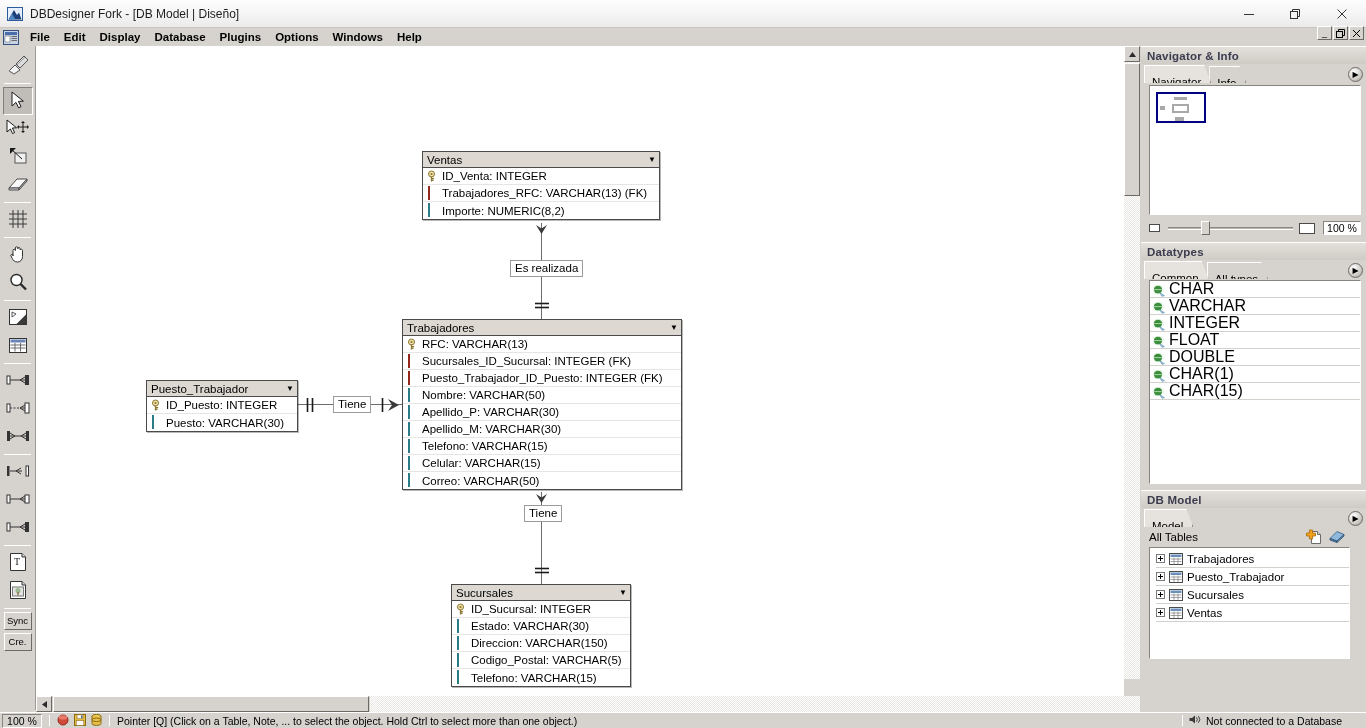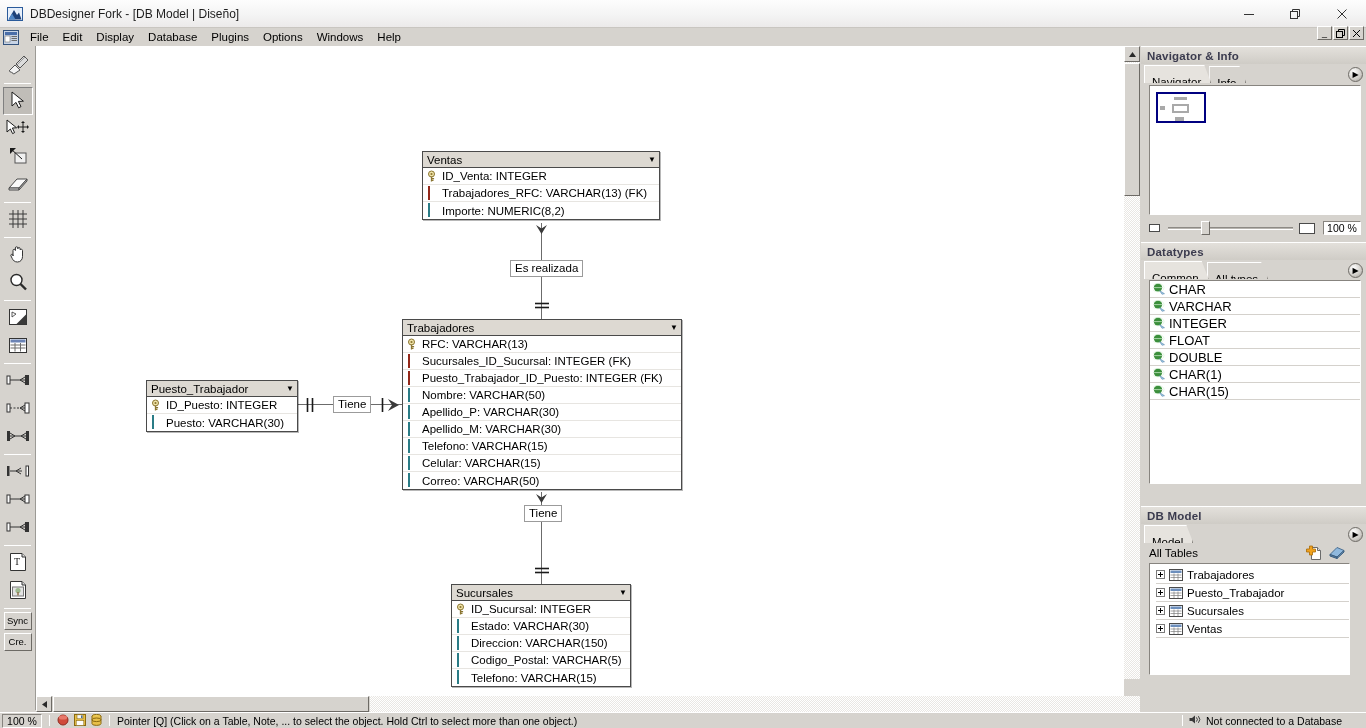--- a/index.html
+++ b/index.html
@@ -30,21 +30,21 @@
   #winbtns .wb {
     width: 46px; height: 28px; display: flex; align-items: center; justify-content: center;
     color: #333;
   }
   #winbtns .wb:last-child { width: 48px; }
 
   
   #menubar {
     position: absolute; left: 0; top: 28px; width: 1196px; height: 18px;
     background: #d6d3ce;
-    display: flex; align-items: center;
+    display: flex; align-items: center; font-weight: bold;
   }
   #menubar .mdiicon { width: 16px; height: 15px; margin: 0 4px 0 3px; flex:none; position:relative; }
   #menubar .mi {
     padding: 1px 7px; font-size: 11.5px; color: #000; white-space: nowrap;
   }
 
   
   #mdibtns {
     position: absolute; right: 2px; top: 26px; display: flex; gap: 1px;
   }
@@ -204,21 +204,21 @@
     display: flex; align-items: center; justify-content: center;
     font-size: 8px; color: #000;
   }
   .sunken {
     background: #fff;
     border-top: 1px solid #87847f; border-left: 1px solid #87847f;
     border-right: 1px solid #fff; border-bottom: 1px solid #fff;
   }
   .dtrow {
     height: 17px; display: flex; align-items: center; padding-left: 3px;
-    font-size: 13px; color: #000;
+    font-size: 16px; color: #000;
     border-bottom: 1px solid #d4d1cc;
   }
   .globe {
     width: 13px; height: 12px; margin-right: 3px; flex:none; position: relative;
   }
   .treerow {
     height: 18px; display: flex; align-items: center;
     font-size: 11.5px; color: #000;
     border-bottom: 1px solid #d4d1cc; margin-left: 6px; padding-left: 0;
   }
@@ -826,21 +826,21 @@
         <svg width="13" height="12" viewBox="0 0 13 12">
           <circle cx="5" cy="4.6" r="4.2" fill="#3b8f3b"></circle>
           <path d="M1 4.6 h8 M5 0.4 a6 4.2 0 0 0 0 8.4 a6 4.2 0 0 0 0 -8.4" fill="none" stroke="#d9f0d9" stroke-width="0.7"></path>
           <path d="M6.5 7.5 l5 3.2 l-2.5 0.6 z" fill="#9ecbe8" stroke="#4a78a0" stroke-width="0.5"></path>
         </svg>
       </span>
       <span>CHAR(15)</span>
     </div>
   </div>
 
-  <div class="panelcap" style="margin-top:22px;text-align:center;">DB Model</div>
+  <div class="panelcap" style="margin-top:6px;text-align:center;">DB Model</div>
   <div class="tabstrip">
     <div class="tab active">Model</div>
     <div class="tabarrow">▶</div>
   </div>
   <div style="margin:0 16px 0 8px; background:#d6d3ce;">
     <div style="display:flex;align-items:center;height:20px;">
       <span style="font-size:11.5px;">All Tables</span>
       <span style="margin-left:auto;margin-right:6px;">
         <svg width="16" height="15" viewBox="0 0 16 15">
           <path d="M5.5 2.5 H11.5 L14.5 5.5 V14.5 H5.5 Z" fill="#fff" stroke="#6b6b6b"></path>

